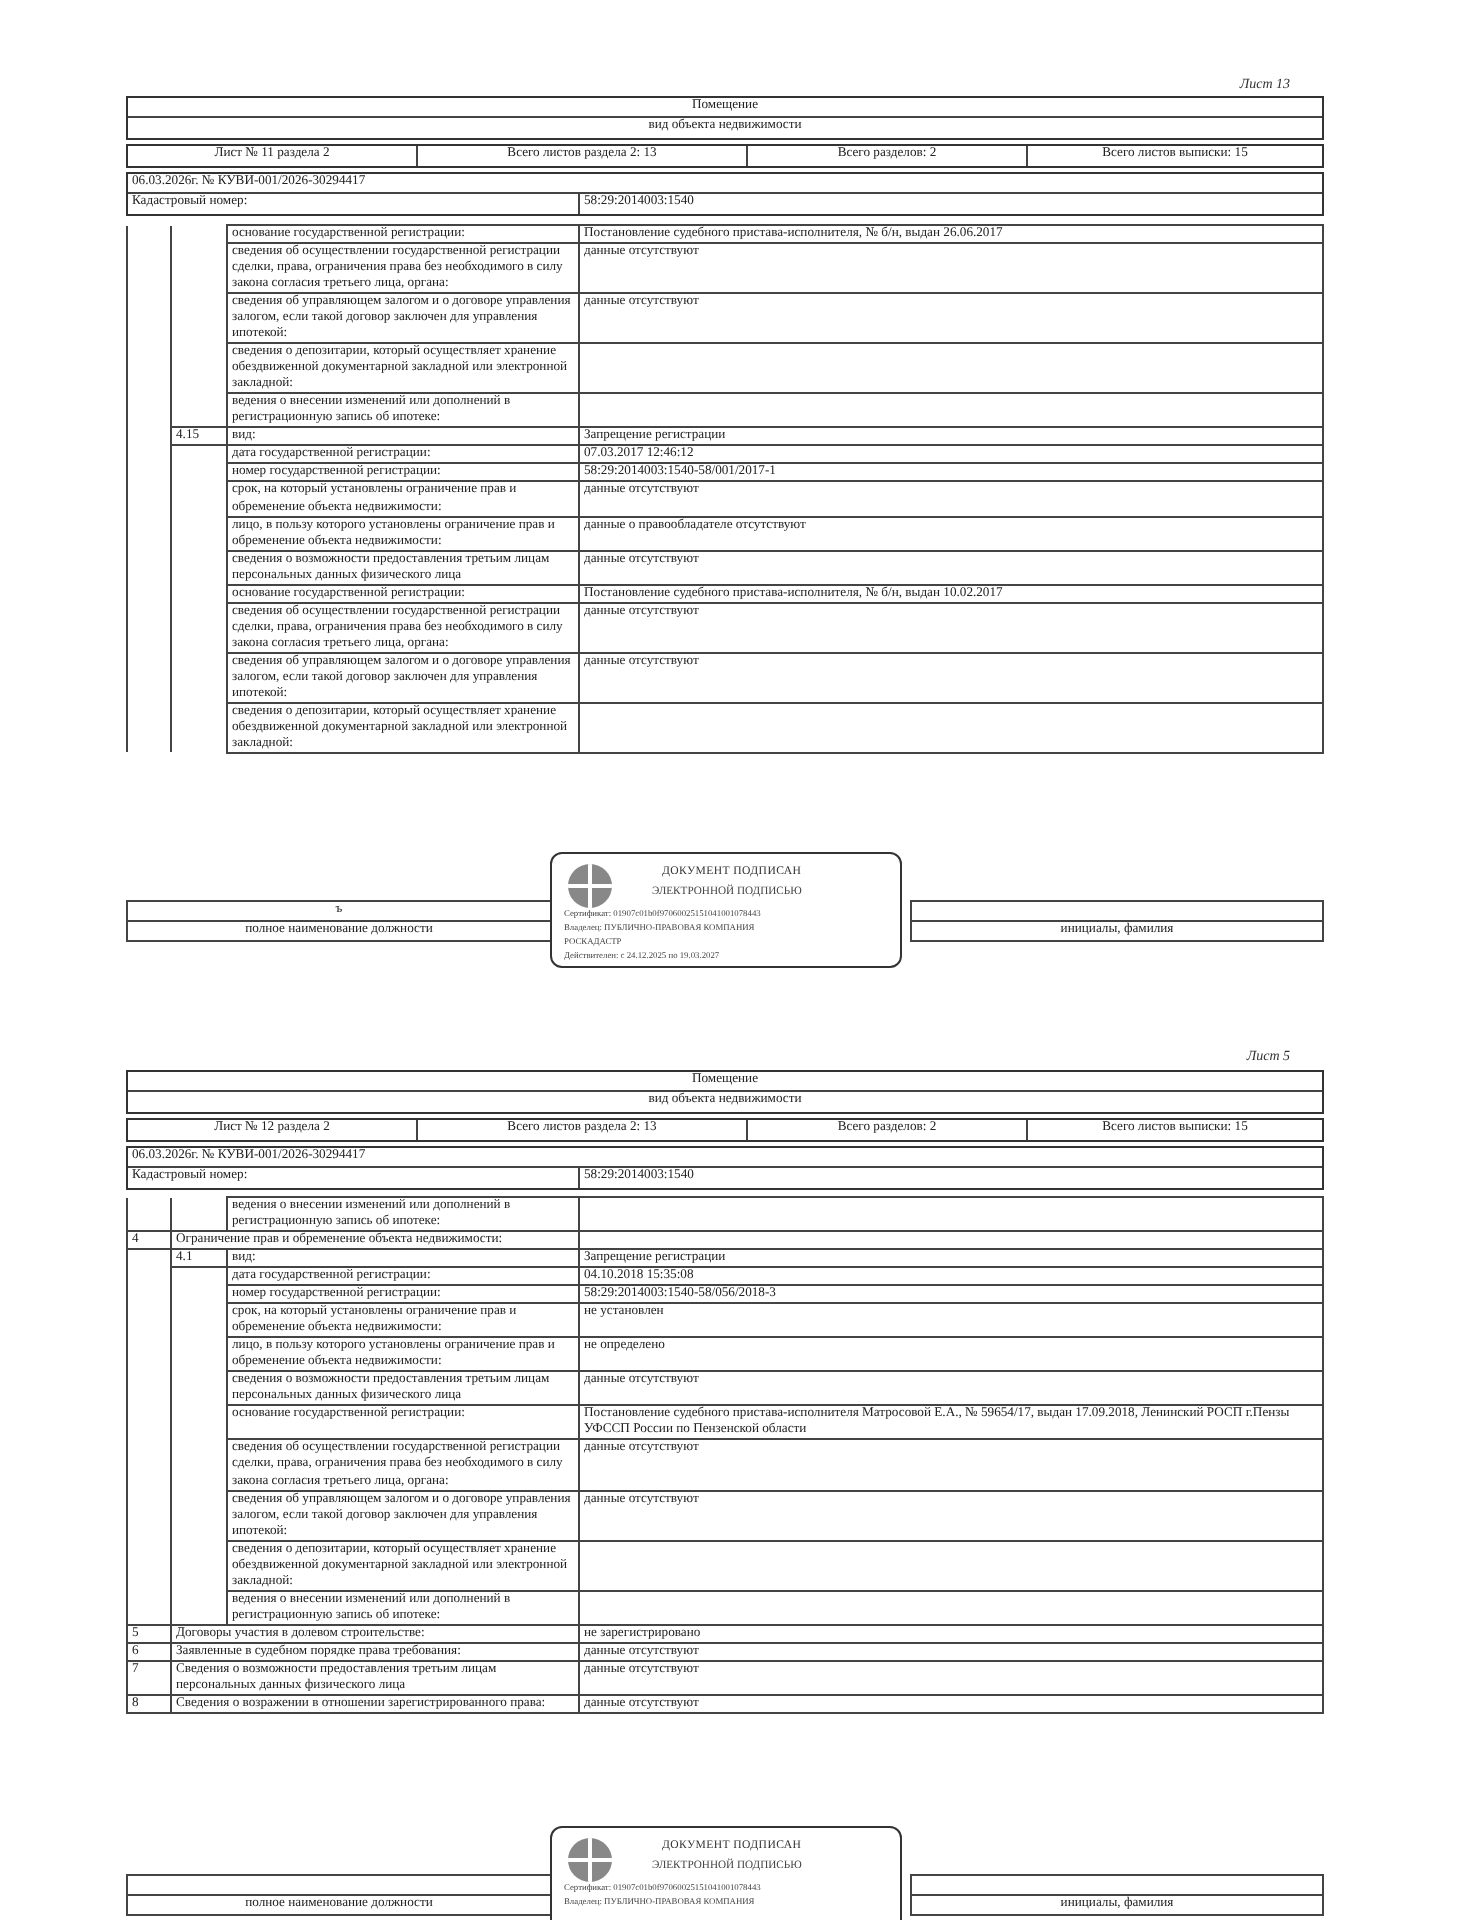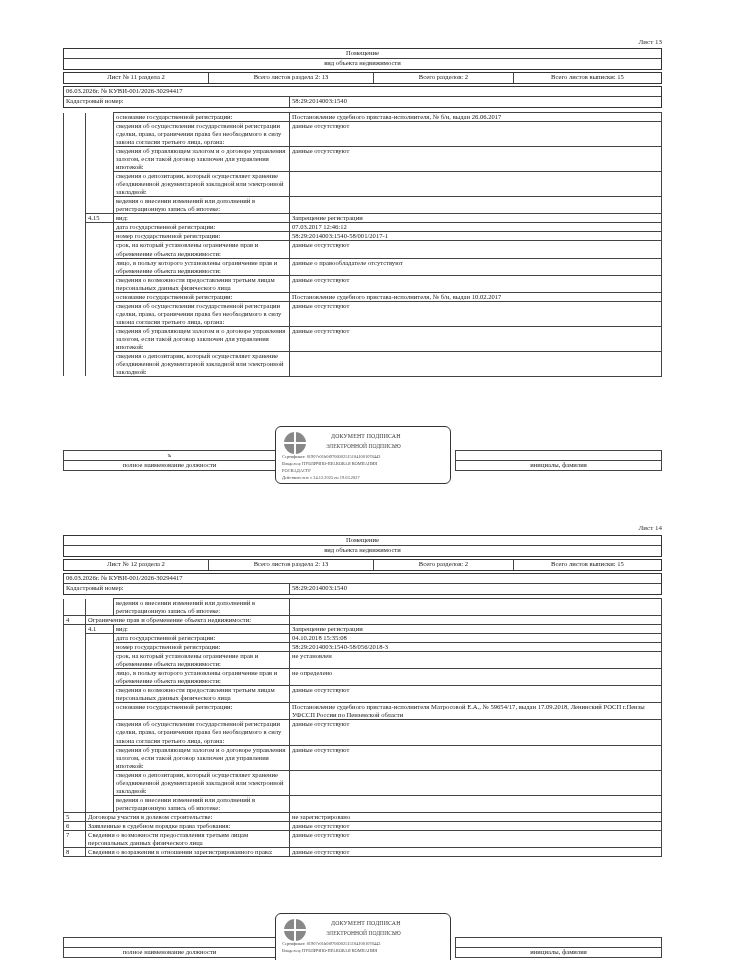--- a/index.html
+++ b/index.html
@@ -1,19 +1,19 @@
 <!DOCTYPE html>
 <html><head>
 <meta charset="utf-8">
 <style>
   html, body { margin:0; padding:0; background:#fff; }
   body { width:742px; height:960px; position:relative; overflow:hidden;
          font-family:"Liberation Serif", serif; color:#222; font-size:6.6px; line-height:1.22; }
   .page { position:absolute; left:0; width:742px; }
-  .sheet-no { position:absolute; right:80px; font-size:7px; color:#333; }
+  .sheet-no { position:absolute; right:97px; font-size:7px; color:#333;font-style:italic; }
   .box { position:absolute; left:63px; width:599px; border:1px solid #333; box-sizing:border-box; background:#fff; }
   .row { display:flex; border-bottom:1px solid #444; box-sizing:border-box; }
   .row:last-child { border-bottom:none; }
   .cell { box-sizing:border-box; padding:0 2px; overflow:hidden; white-space:nowrap; }
   .center { text-align:center; }
   .vline { border-right:1px solid #444; }
   table.grid { position:absolute; left:63px; width:599px; border-collapse:collapse; table-layout:fixed; }
   table.grid td { border:1px solid #444; padding:0 2px; vertical-align:top; font-size:6.6px; line-height:1.22; overflow:hidden; }
   table.grid td.noborder-v { border-top:none; border-bottom:none; }
   .sig-table { position:absolute; left:63px; width:599px; border-collapse:collapse; table-layout:fixed; }
@@ -186,21 +186,21 @@
     <div class="title">ДОКУМЕНТ ПОДПИСАН</div>
     <div class="sub">ЭЛЕКТРОННОЙ ПОДПИСЬЮ</div>
     <div class="ln" style="top:27px;">Сертификат: 01907c01b0f97060025151041001078443</div>
     <div class="ln" style="top:34px;">Владелец: ПУБЛИЧНО-ПРАВОВАЯ КОМПАНИЯ</div>
     <div class="ln" style="top:41px;">РОСКАДАСТР</div>
     <div class="ln" style="top:48px;">Действителен: с 24.12.2025 по 19.03.2027</div>
   </div>
 </div>
 
 <div class="page" style="top:0;">
-  <div class="sheet-no" style="top:524px;">Лист 14</div>
+  <div class="sheet-no" style="top:524px;">Лист 5</div>
 
   <div class="box" style="top:535px;">
     <div class="row" style="height:10px;">
         <div class="cell center" style="width:100%;">Помещение</div>
       </div>
     <div class="row" style="height:10px;">
         <div class="cell center" style="width:100%;">вид объекта недвижимости</div>
       </div>
   </div>
 

